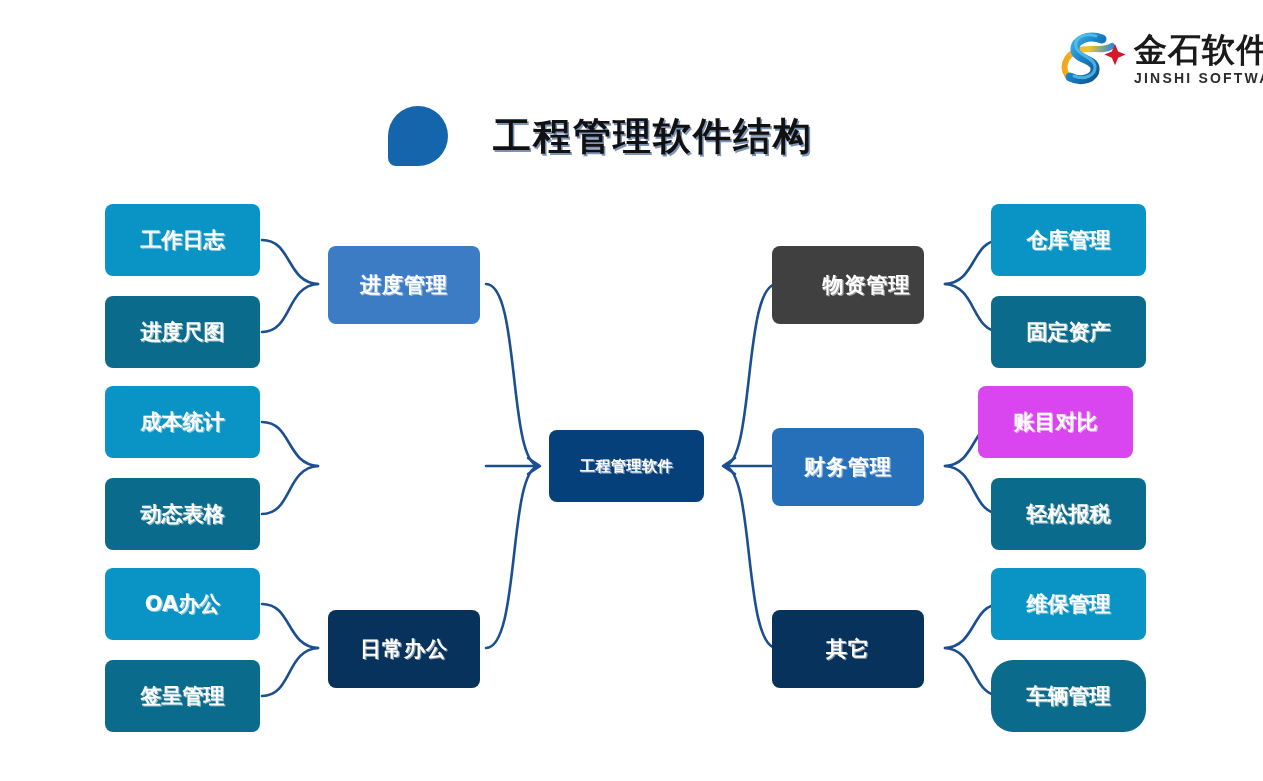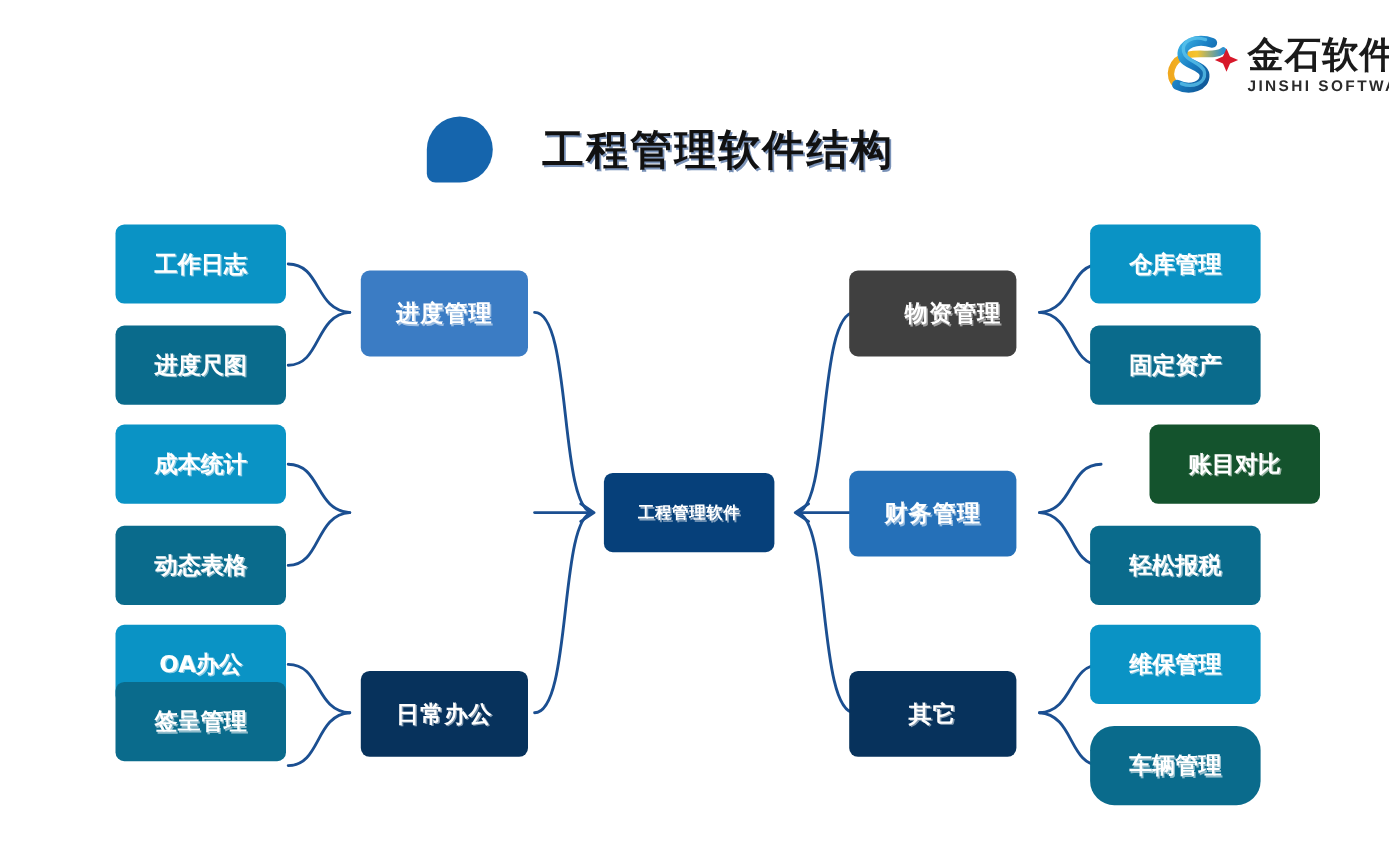--- a/index.html
+++ b/index.html
@@ -218,21 +218,21 @@
     </div>
     <div class="node leaf" style="left:105px; top:386px; background:#0a93c5;">
       <span>成本统计</span>
     </div>
     <div class="node leaf" style="left:105px; top:478px; background:#0a6b8c;">
       <span>动态表格</span>
     </div>
     <div class="node leaf" style="left:105px; top:568px; background:#0a93c5;">
       <span>OA办公</span>
     </div>
-    <div class="node leaf" style="left:105px; top:620px; background:#0a6b8c;">
+    <div class="node leaf" style="left:105px; top:660px; background:#0a6b8c;">
       <span>签呈管理</span>
     </div>
 
     <div class="node branch" style="left:328px; top:246px; background:#3b7cc4;">
       <span>进度管理</span>
     </div>
     <div class="node branch" style="left:328px; top:610px; background:#07325c;">
       <span>日常办公</span>
     </div>
 
@@ -249,21 +249,21 @@
     <div class="node branch" style="left:772px; top:610px; background:#07325c;">
       <span>其它</span>
     </div>
 
     <div class="node leaf" style="left:991px; top:204px; background:#0a93c5;">
       <span>仓库管理</span>
     </div>
     <div class="node leaf" style="left:991px; top:296px; background:#0a6b8c;">
       <span>固定资产</span>
     </div>
-    <div class="node leaf" style="left:1045px; top:386px; background:#14532d;font-family:Liberation Serif, serif;">
+    <div class="node leaf" style="left:978px; top:386px; background:#d946ef;font-family:Liberation Serif, serif;">
       <span>账目对比</span>
     </div>
     <div class="node leaf" style="left:991px; top:478px; background:#0a6b8c;">
       <span>轻松报税</span>
     </div>
     <div class="node leaf" style="left:991px; top:568px; background:#0a93c5;">
       <span>维保管理</span>
     </div>
     <div class="node leaf" style="left:991px; top:660px; background:#0a6b8c;border-radius:22px;">
       <span>车辆管理</span>

